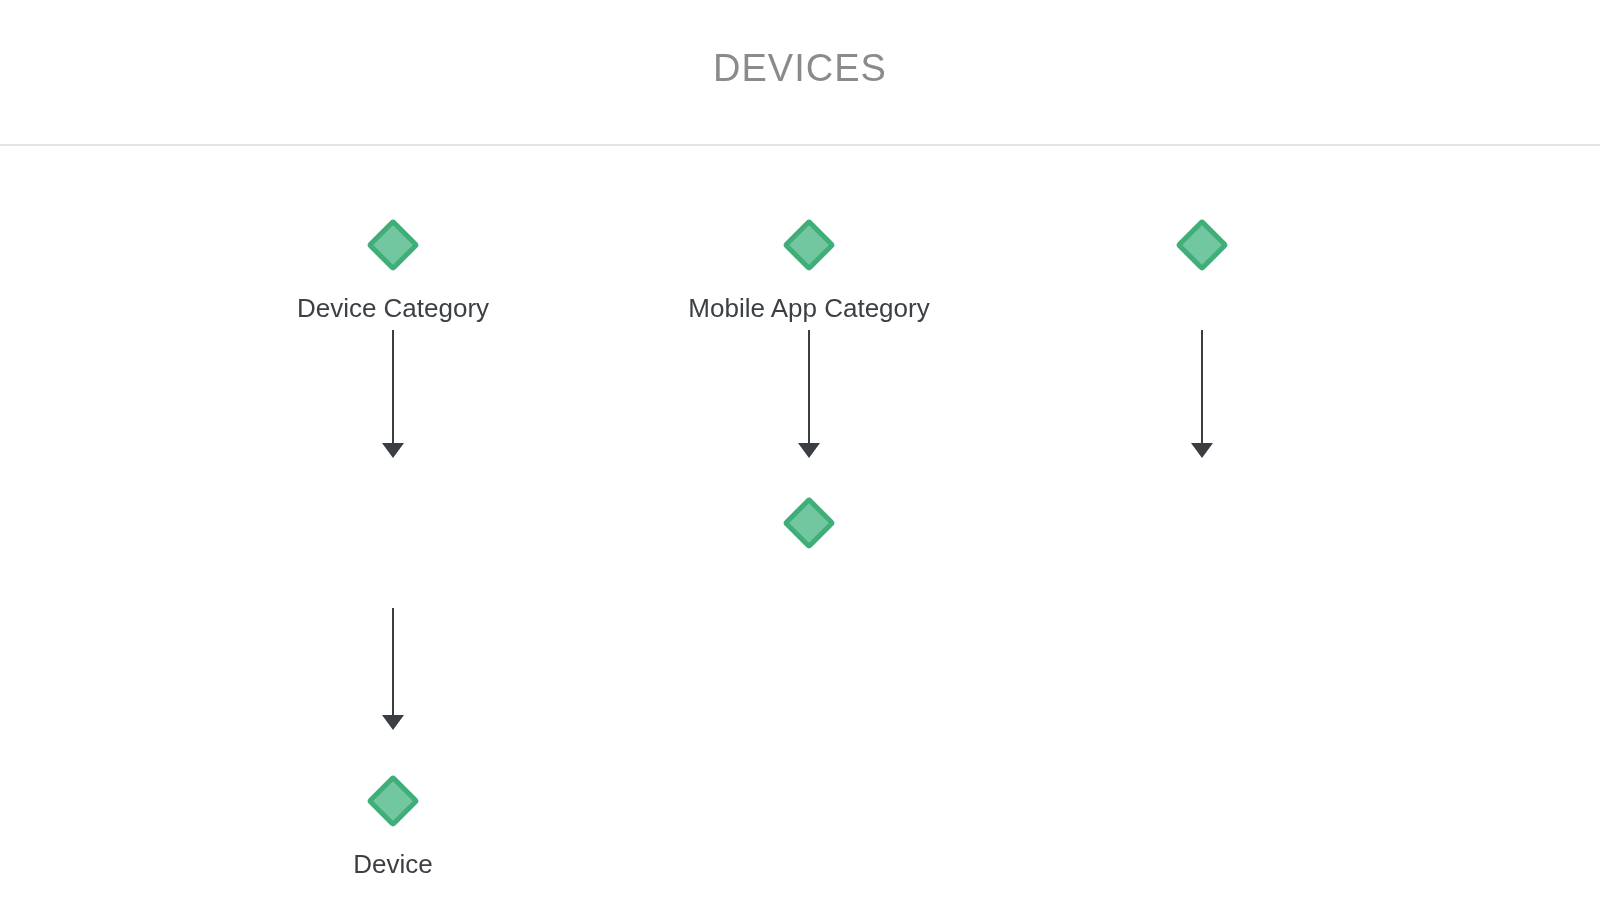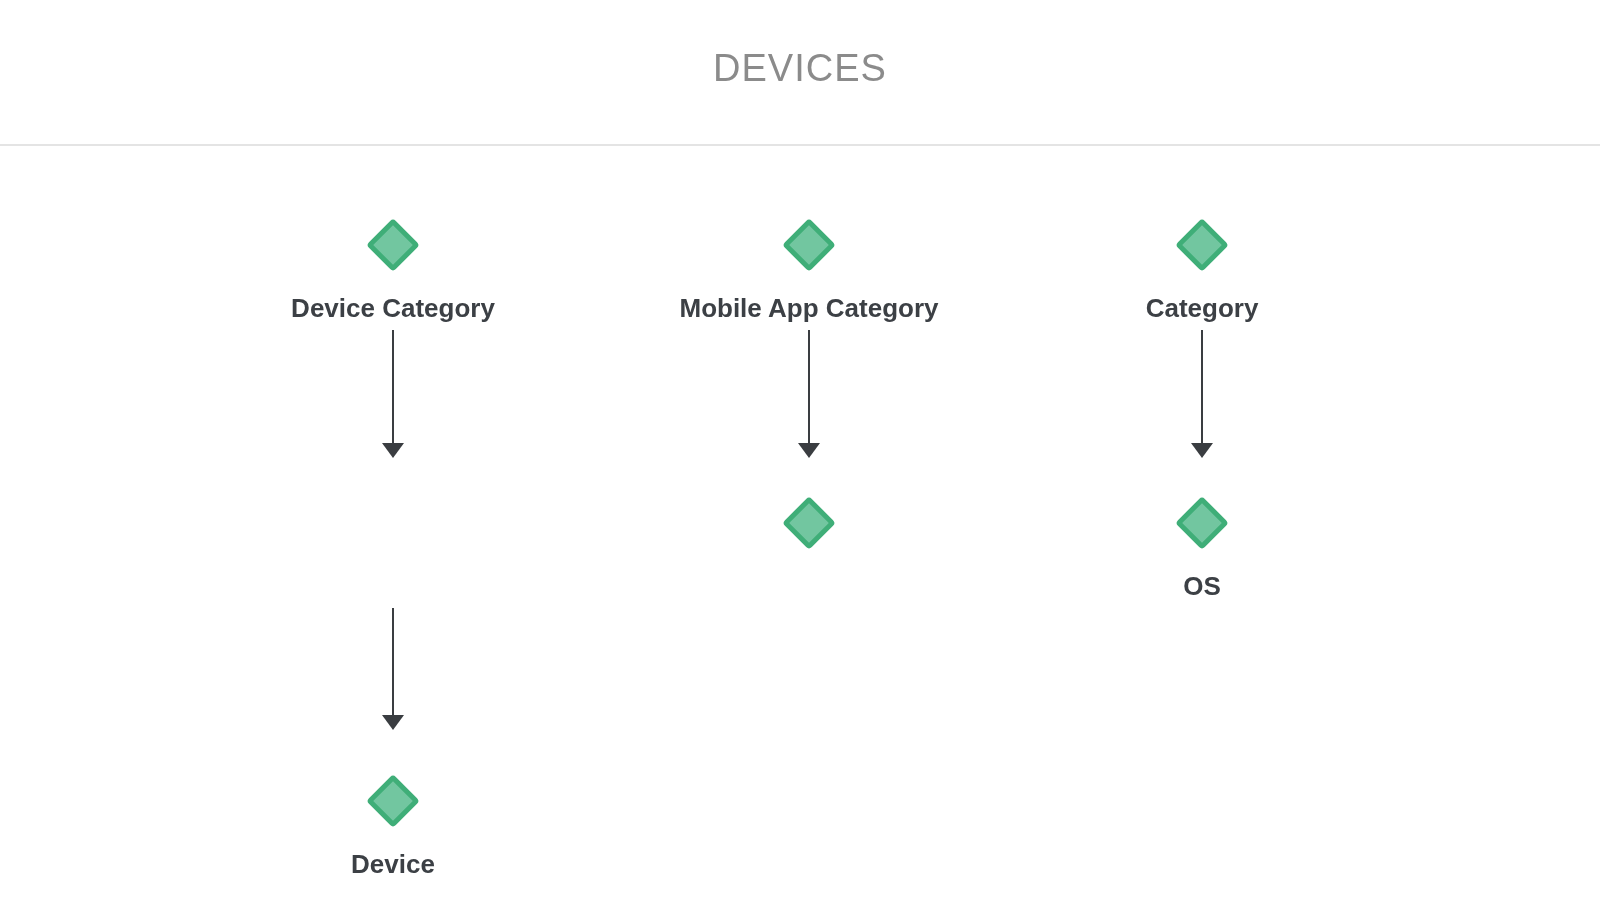--- a/index.html
+++ b/index.html
@@ -56,21 +56,20 @@
     border: 5px solid #3fae78;
     border-radius: 4px;
     transform: rotate(45deg);
   }
   .node-label {
     margin-top: 13px;
     text-align: center;
     font-size: 26px;
     line-height: 30px;
     color: #3c4045;
-    font-weight: bold;
   }
   .arrow {
     position: absolute;
     width: 22px;
     left: calc(var(--x) - 11px);
     top: var(--y1);
     height: var(--h);
   }
   .arrow-line {
     position: absolute;
@@ -139,28 +138,21 @@
   <div class="node" style="--cx:809px; --cy:523px">
     <div class="diamond">
         <div class="diamond-inner"></div>
       </div>
   </div>
 
   <div class="node" style="--cx:1202px; --cy:245px">
     <div class="diamond">
         <div class="diamond-inner"></div>
       </div>
-    <div class="node-label">Category</div>
   </div>
 
   <div class="arrow" style="--x:1202px; --y1:330px; --h:128px">
     <div class="arrow-line"></div>
     <div class="arrow-head"></div>
   </div>
 
-  <div class="node" style="--cx:1202px; --cy:523px">
-    <div class="diamond">
-        <div class="diamond-inner"></div>
-      </div>
-    <div class="node-label">OS</div>
-  </div>
 
 </div>
 
 </body></html>

